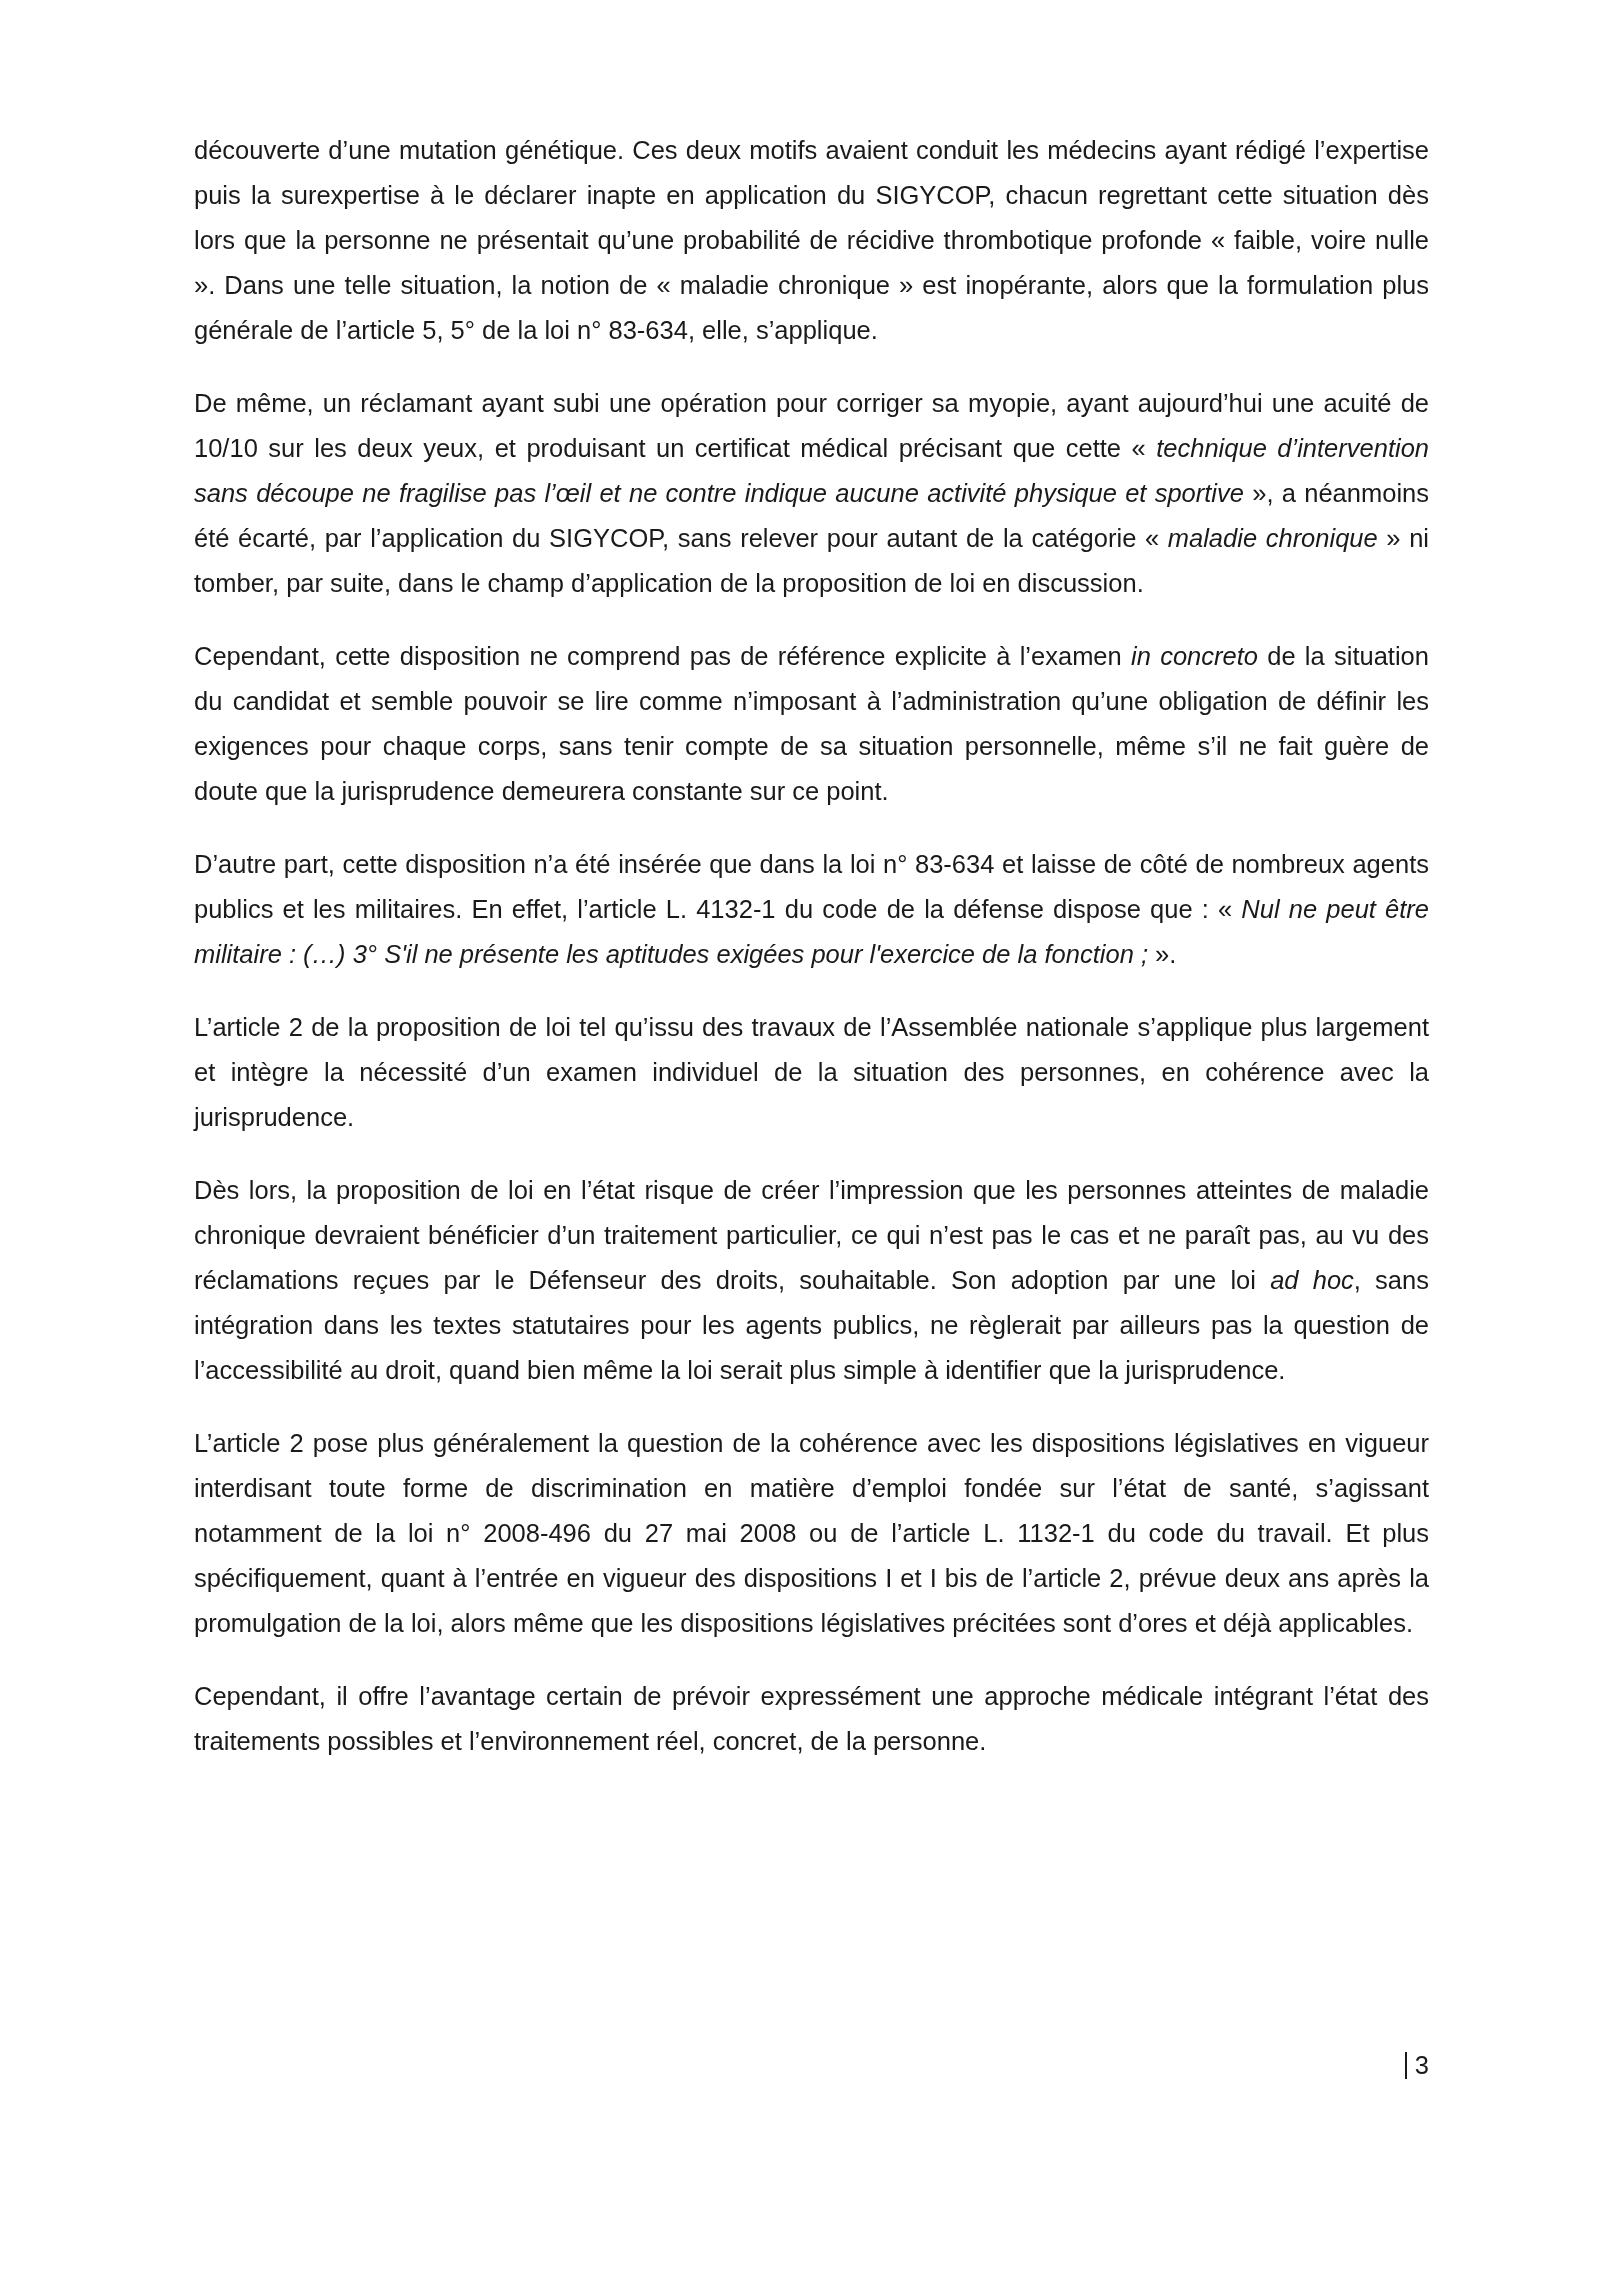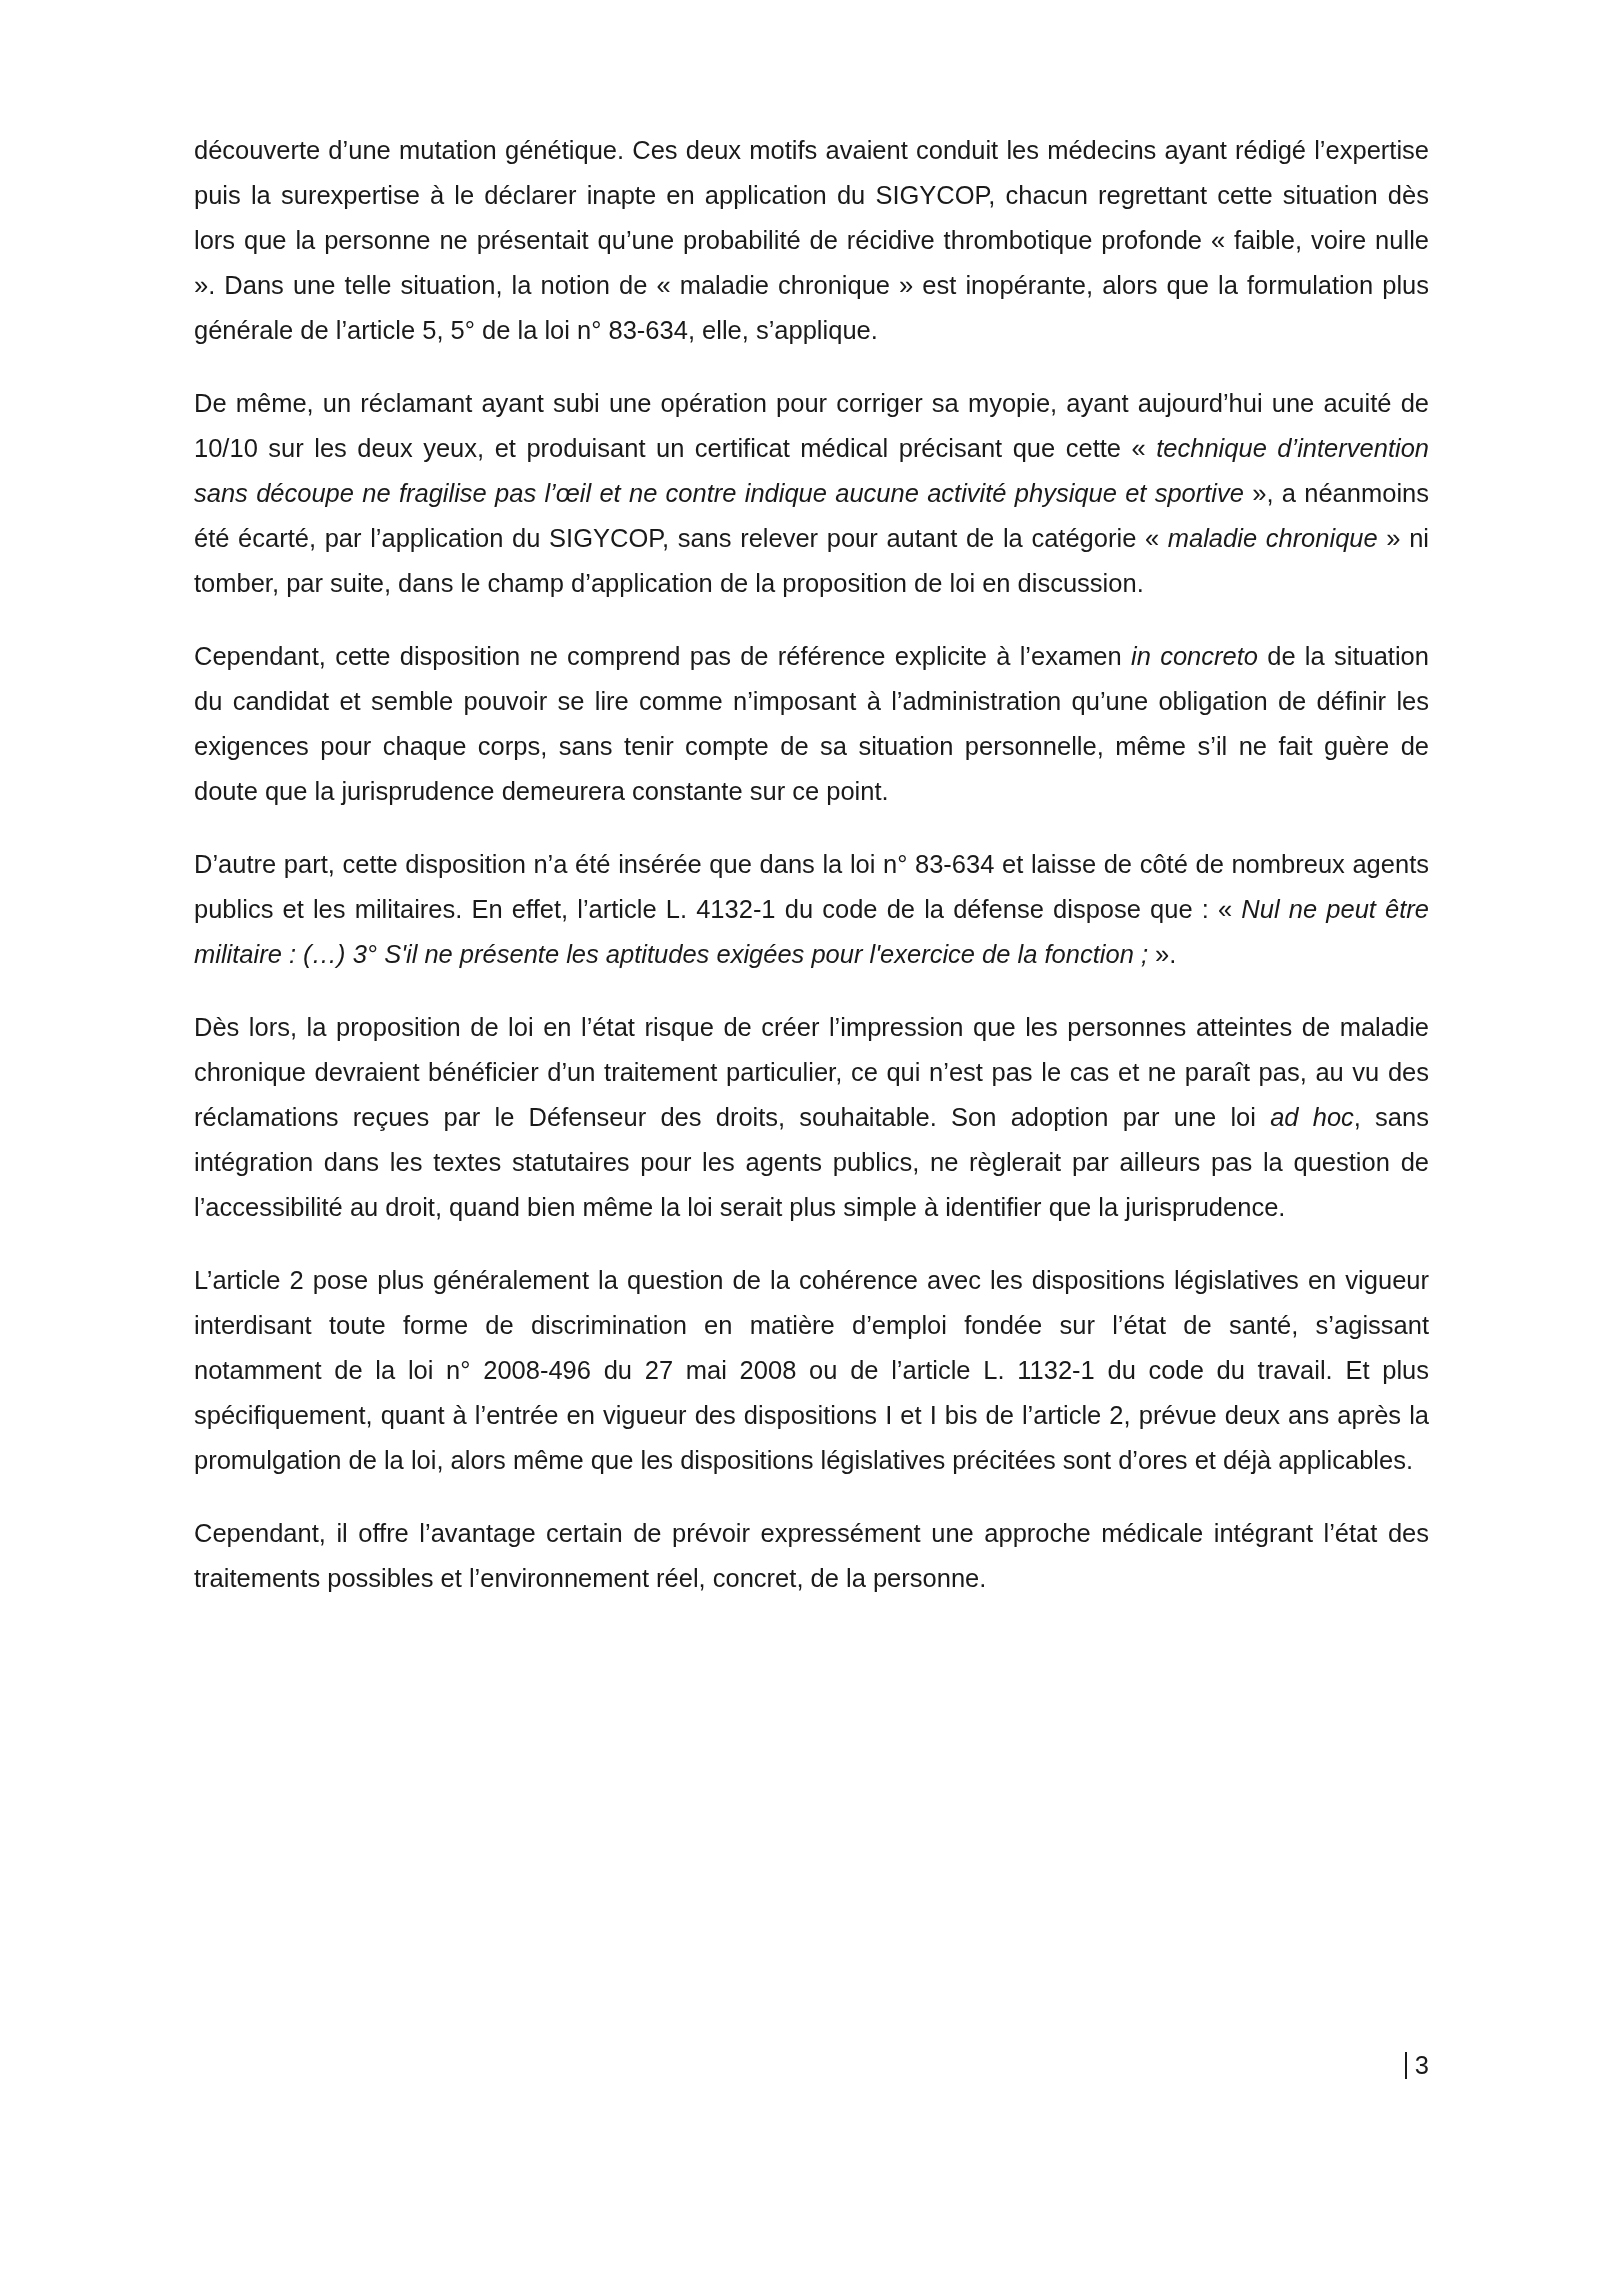--- a/index.html
+++ b/index.html
@@ -43,20 +43,21 @@
 </style>
 </head>
 <body>
 
 <div class="page">
   <div class="content" id="content">
       <p class="para"><span>découverte d’une mutation génétique. Ces deux motifs avaient conduit les médecins ayant rédigé l’expertise puis la surexpertise à le déclarer inapte en application du SIGYCOP, chacun regrettant cette situation dès lors que la personne ne présentait qu’une probabilité de récidive thrombotique profonde « faible, voire nulle ». Dans une telle situation, la notion de « maladie chronique » est inopérante, alors que la formulation plus générale de l’article 5, 5° de la loi n° 83-634, elle, s’applique.</span></p>
       <p class="para"><span>De même, un réclamant ayant subi une opération pour corriger sa myopie, ayant aujourd’hui une acuité de 10/10 sur les deux yeux, et produisant un certificat médical précisant que cette « </span><em>technique d’intervention sans découpe ne fragilise pas l’œil et ne contre indique aucune activité physique et sportive</em><span> », a néanmoins été écarté, par l’application du SIGYCOP, sans relever pour autant de la catégorie « </span><em>maladie chronique</em><span> » ni tomber, par suite, dans le champ d’application de la proposition de loi en discussion.</span></p>
       <p class="para"><span>Cependant, cette disposition ne comprend pas de référence explicite à l’examen </span><em>in concreto</em><span> de la situation du candidat et semble pouvoir se lire comme n’imposant à l’administration qu’une obligation de définir les exigences pour chaque corps, sans tenir compte de sa situation personnelle, même s’il ne fait guère de doute que la jurisprudence demeurera constante sur ce point.</span></p>
       <p class="para"><span>D’autre part, cette disposition n’a été insérée que dans la loi n° 83-634 et laisse de côté de nombreux agents publics et les militaires. En effet, l’article L. 4132-1 du code de la défense dispose que : « </span><em>Nul ne peut être militaire : (…) 3° S'il ne présente les aptitudes exigées pour l'exercice de la fonction ;</em><span> ».</span></p>
+      <p class="para"><span>L’article 2 de la proposition de loi tel qu’issu des travaux de l’Assemblée nationale s’applique plus largement et intègre la nécessité d’un examen individuel de la situation des personnes, en cohérence avec la jurisprudence.</span></p>
       <p class="para"><span>Dès lors, la proposition de loi en l’état risque de créer l’impression que les personnes atteintes de maladie chronique devraient bénéficier d’un traitement particulier, ce qui n’est pas le cas et ne paraît pas, au vu des réclamations reçues par le Défenseur des droits, souhaitable. Son adoption par une loi </span><em>ad hoc</em><span>, sans intégration dans les textes statutaires pour les agents publics, ne règlerait par ailleurs pas la question de l’accessibilité au droit, quand bien même la loi serait plus simple à identifier que la jurisprudence.</span></p>
       <p class="para"><span>L’article 2 pose plus généralement la question de la cohérence avec les dispositions législatives en vigueur interdisant toute forme de discrimination en matière d’emploi fondée sur l’état de santé, s’agissant notamment de la loi n° 2008-496 du 27 mai 2008 ou de l’article L. 1132-1 du code du travail. Et plus spécifiquement, quant à l’entrée en vigueur des dispositions I et I bis de l’article 2, prévue deux ans après la promulgation de la loi, alors même que les dispositions législatives précitées sont d’ores et déjà applicables.</span></p>
       <p class="para"><span>Cependant, il offre l’avantage certain de prévoir expressément une approche médicale intégrant l’état des traitements possibles et l’environnement réel, concret, de la personne.</span></p>
     </div>
 
   <div class="page-number">
     <span class="bar"></span>
     <span>3</span>
   </div>
 

